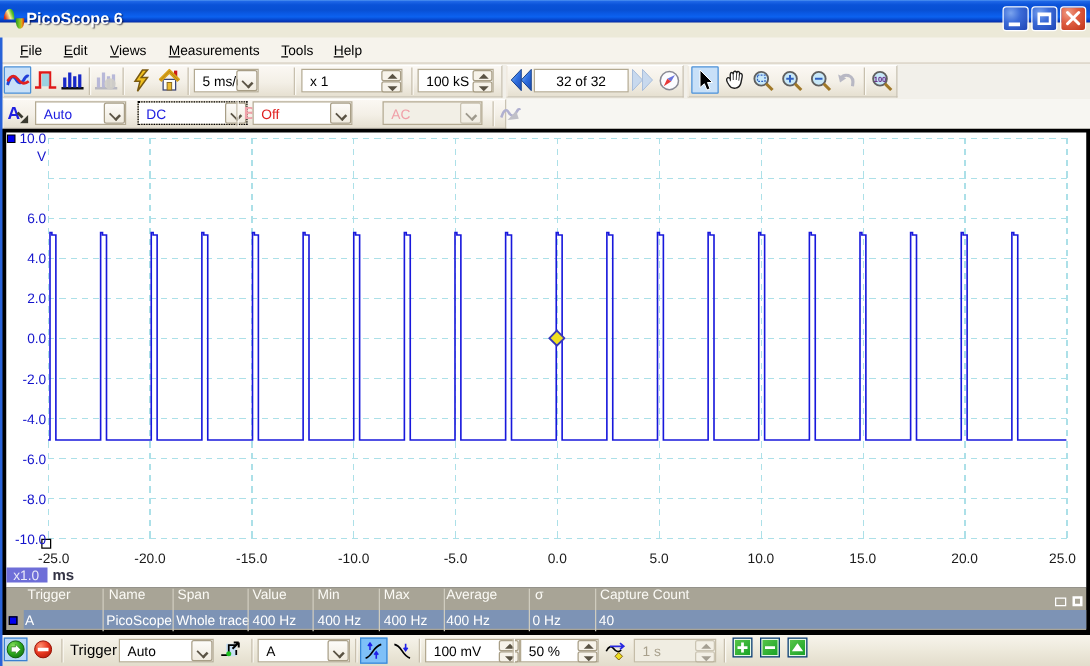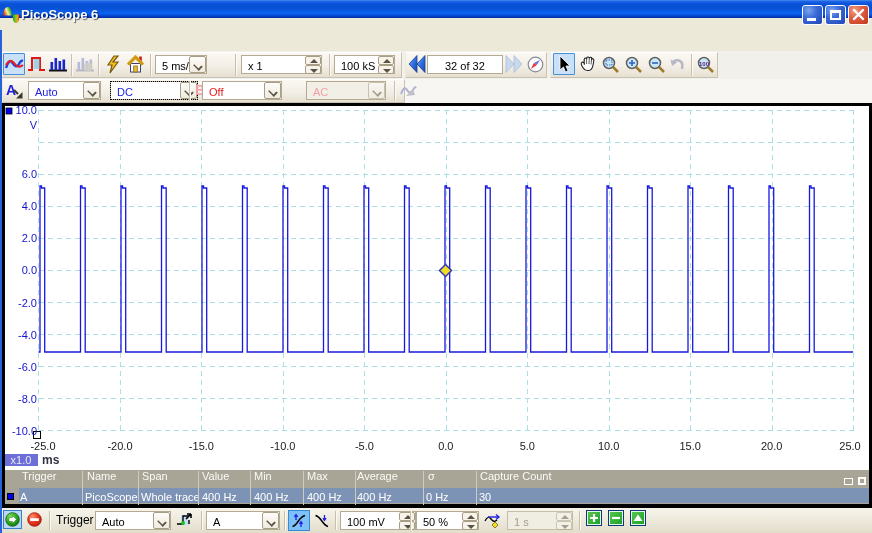--- a/index.html
+++ b/index.html
@@ -83,20 +83,28 @@
     <div class="winbtn b2 abs">
         <div class="abs" style="left:4px;top:4px;width:11px;height:10px;border:2px solid #fff;border-top-width:3px"></div>
       </div>
     <div class="winbtn b3 abs">
       <svg width="19" height="18">
           <path d="M5 4 L14 13 M14 4 L5 13" stroke="#fff" stroke-width="2.4" stroke-linecap="round"></path>
         </svg>
     </div>
   </div>
 
+  <div id="menubar" class="abs">
+    <span style="left:16px"><u>F</u>ile</span>
+    <span style="left:51px"><u>E</u>dit</span>
+    <span style="left:88px"><u>V</u>iews</span>
+    <span style="left:135px"><u>M</u>easurements</span>
+    <span style="left:225px"><u>T</u>ools</span>
+    <span style="left:267px"><u>H</u>elp</span>
+  </div>
 
   <div id="toolbar1" class="abs">
     <div class="tbgroup" style="left:2px;top:1px;width:400px;height:26px"></div>
     <div class="tbgroup" style="left:405px;top:1px;width:142px;height:26px"></div>
     <div class="tbgroup" style="left:550px;top:1px;width:168px;height:26px"></div>
 
     <div class="tbtn sel" style="left:3px;top:2px"></div>
     <svg class="abs" style="left:5px;top:5px" width="19" height="16" viewBox="0 0 19 16">
       <path d="M1 12 Q4 2 7.5 7 Q11 13 14 8 Q16 4 18 5" fill="none" stroke="#2040d8" stroke-width="2.4"></path>
       <path d="M1 9 Q5 2 9 7 Q13 13 18 9" fill="none" stroke="#e02020" stroke-width="2.2"></path>
@@ -343,21 +351,21 @@
       <div class="hdr" style="left:423px">σ</div>
       <div class="hdr" style="left:475px">Capture Count</div>
       <div class="cel" style="left:15px;top:21px">A</div>
       <div class="cel" style="left:80px;top:21px">PicoScope</div>
       <div class="cel" style="left:136px;top:21px">Whole trace</div>
       <div class="cel" style="left:197px;top:21px">400 Hz</div>
       <div class="cel" style="left:249px;top:21px">400 Hz</div>
       <div class="cel" style="left:302px;top:21px">400 Hz</div>
       <div class="cel" style="left:352px;top:21px">400 Hz</div>
       <div class="cel" style="left:421px;top:21px">0 Hz</div>
-      <div class="cel" style="left:474px;top:21px">30</div>
+      <div class="cel" style="left:474px;top:21px">40</div>
       <div class="abs" style="left:2px;top:23px;width:7px;height:7px;background:#0000F0;border:1px solid #000"></div>
 
       <div class="abs" style="left:77px;top:1px;width:1px;height:34px;background:#cfccbf"></div>
       <div class="abs" style="left:133px;top:1px;width:1px;height:34px;background:#cfccbf"></div>
       <div class="abs" style="left:193px;top:1px;width:1px;height:34px;background:#cfccbf"></div>
       <div class="abs" style="left:245px;top:1px;width:1px;height:34px;background:#cfccbf"></div>
       <div class="abs" style="left:298px;top:1px;width:1px;height:34px;background:#cfccbf"></div>
       <div class="abs" style="left:350px;top:1px;width:1px;height:34px;background:#cfccbf"></div>
       <div class="abs" style="left:418px;top:1px;width:1px;height:34px;background:#cfccbf"></div>
       <div class="abs" style="left:471px;top:1px;width:1px;height:34px;background:#cfccbf"></div>

